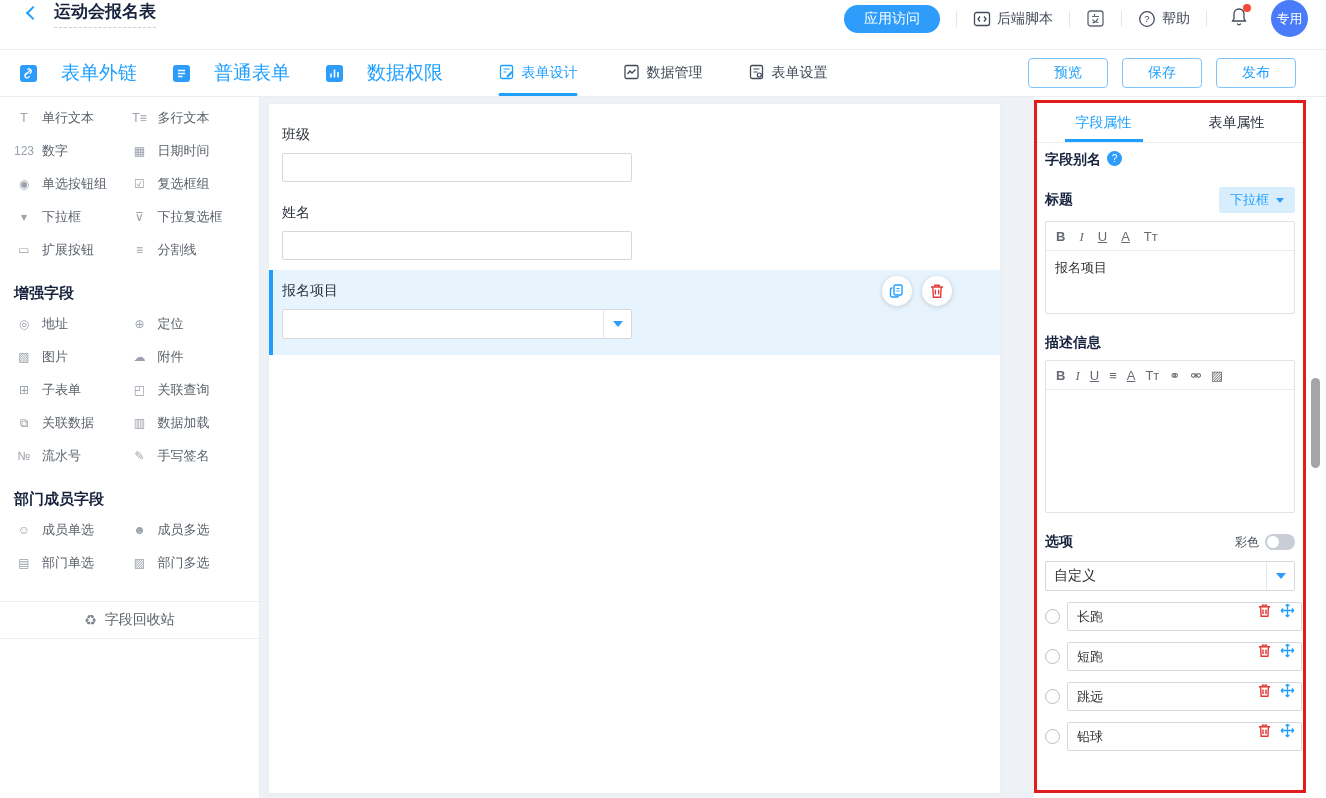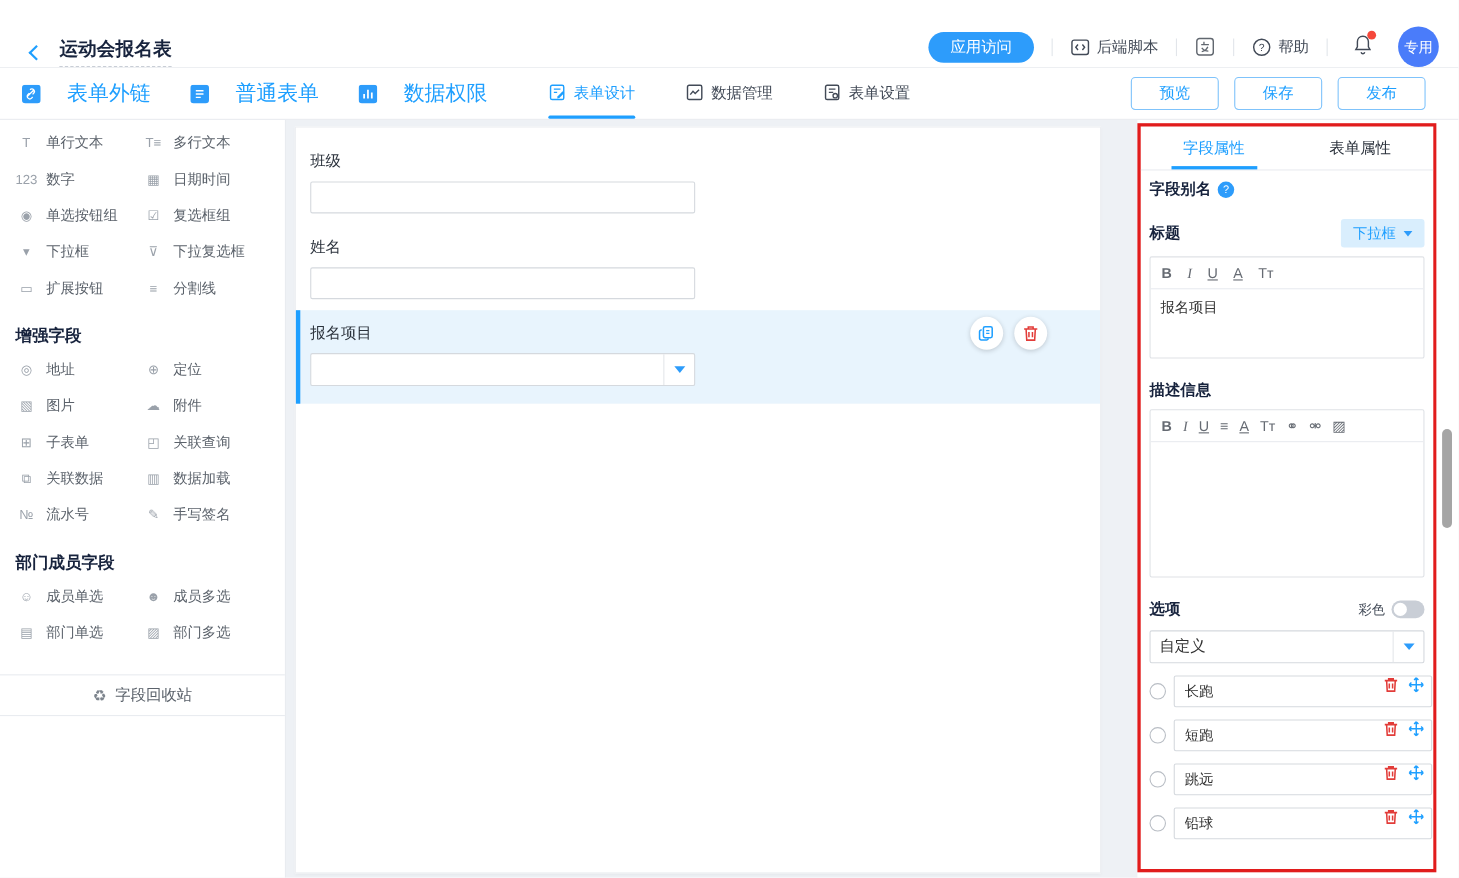--- a/index.html
+++ b/index.html
@@ -1,21 +1,21 @@
 <!DOCTYPE html>
 <html><head>
 <meta charset="utf-8">
 <style>
   * { margin:0; padding:0; box-sizing:border-box; }
   html,body { width:1326px; height:798px; overflow:hidden; }
   body { font-family:"Liberation Sans","DejaVu Sans",sans-serif; background:#fff; color:#333; }
   .app { width:1326px; height:798px; display:flex; flex-direction:column; }
 
   
-  .topbar { height:62px; display:flex; align-items:flex-end; padding:0 18px 0 20px; border-bottom:1px solid #eceef1; background:#fff; flex:0 0 auto; }
+  .topbar { height:50px; display:flex; align-items:flex-start; padding:0 18px 0 20px; border-bottom:1px solid #eceef1; background:#fff; flex:0 0 auto; }
   .back { width:26px; height:26px; display:flex; align-items:center; justify-content:center; cursor:pointer; margin-right:8px; }
   .back i { display:block; width:10px; height:10px; border-left:2px solid #1e9fff; border-bottom:2px solid #1e9fff; transform:rotate(45deg); }
   .doc-title { font-size:17px; font-weight:700; color:#17233d; padding-bottom:4px; border-bottom:1px dashed #c9ced6; }
   .topbar-right { margin-left:auto; display:flex; align-items:center; }
   .pill-btn { background:#2d9cfb; color:#fff; font-size:14px; height:28px; padding:0 20px; border-radius:15px; border:none; display:flex; align-items:center; cursor:pointer; }
   .hdr-sep { width:1px; height:16px; background:#e2e5ea; margin:0 16px; }
   .hdr-item { display:flex; align-items:center; gap:6px; font-size:14px; color:#424a57; cursor:pointer; }
   .hdr-item svg { display:block; }
   .bell-wrap { position:relative; margin:0 22px 0 6px; cursor:pointer; }
   .bell-dot { position:absolute; top:-2px; right:-2px; width:8px; height:8px; border-radius:50%; background:#f5483b; }
@@ -60,21 +60,21 @@
   .act-circle { width:30px; height:30px; border-radius:50%; background:#fff; box-shadow:0 1px 5px rgba(0,0,0,.18); display:flex; align-items:center; justify-content:center; cursor:pointer; }
 
   
   .panel-wrap { width:292px; flex:0 0 auto; background:#fff; display:flex; }
   .panel { width:272px; border:3px solid #e11c1c; background:#fff; margin:3px 0 5px; overflow:hidden; display:flex; flex-direction:column; }
   .panel-tabs { height:40px; display:flex; border-bottom:1px solid #e9ecf0; flex:0 0 auto; }
   .p-tab { flex:1; display:flex; align-items:center; justify-content:center; font-size:14px; color:#2b323c; cursor:pointer; position:relative; }
   .p-tab.active { color:#1e9fff; }
   .p-tab.active::after { content:""; position:absolute; bottom:0; left:50%; transform:translateX(-50%); width:78px; height:3px; background:#1e9fff; }
   .panel-body { padding:8px 8px 0; flex:1; overflow:hidden; }
-  .prop-label { font-size:14px; font-weight:700; color:#17233d; display:flex; align-items:center; gap:6px; }
+  .prop-label { font-size:14px; font-weight:700; color:#17233d; display:flex; gap:6px; }
   .q-badge { width:15px; height:15px; border-radius:50%; background:#2d9cfb; color:#fff; font-size:10px; display:inline-flex; align-items:center; justify-content:center; font-weight:400; cursor:pointer; }
   .p-input { width:100%; height:30px; border:1px solid #d5d9de; border-radius:2px; font-size:13px; color:#5b626b; padding:0 8px; margin-top:9px; }
   .title-row { display:flex; align-items:center; justify-content:space-between; margin-top:18px; }
   .chip { background:#d9eefd; color:#1e9fff; height:26px; padding:0 11px; border-radius:3px; font-size:13px; display:flex; align-items:center; gap:7px; cursor:pointer; }
   .chip .caret { border-top-color:#2d9cfb; border-left-width:4px; border-right-width:4px; border-top-width:5px; }
   .editor { border:1px solid #dfe2e6; border-radius:2px; margin-top:8px; }
   .ed-toolbar { height:29px; border-bottom:1px solid #e9ecf0; display:flex; align-items:center; padding:0 10px; gap:14px; }
   .ed-toolbar.tight { gap:10px; }
   .ed-btn { font-size:13px; color:#666b73; cursor:pointer; line-height:1; }
   .ed-b { font-weight:700; }

